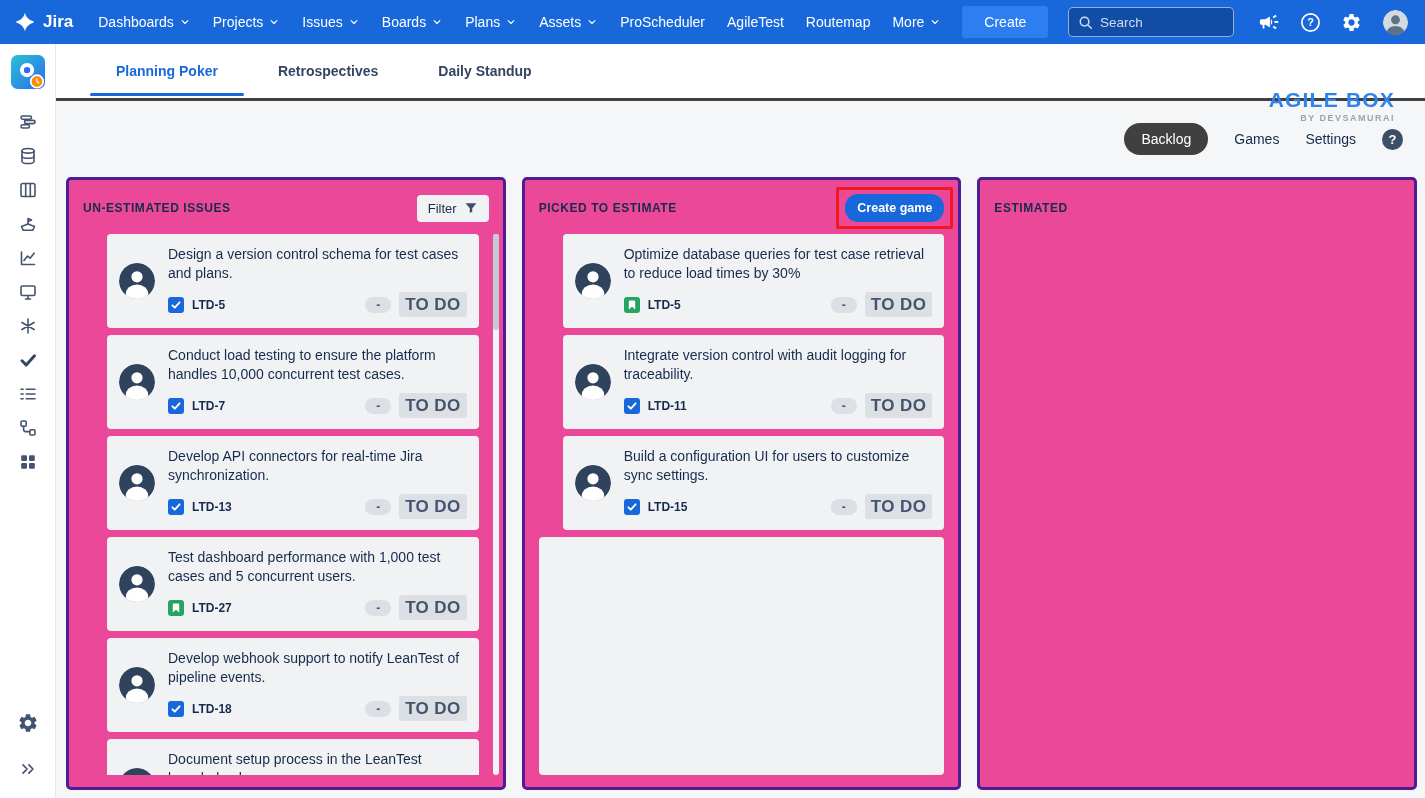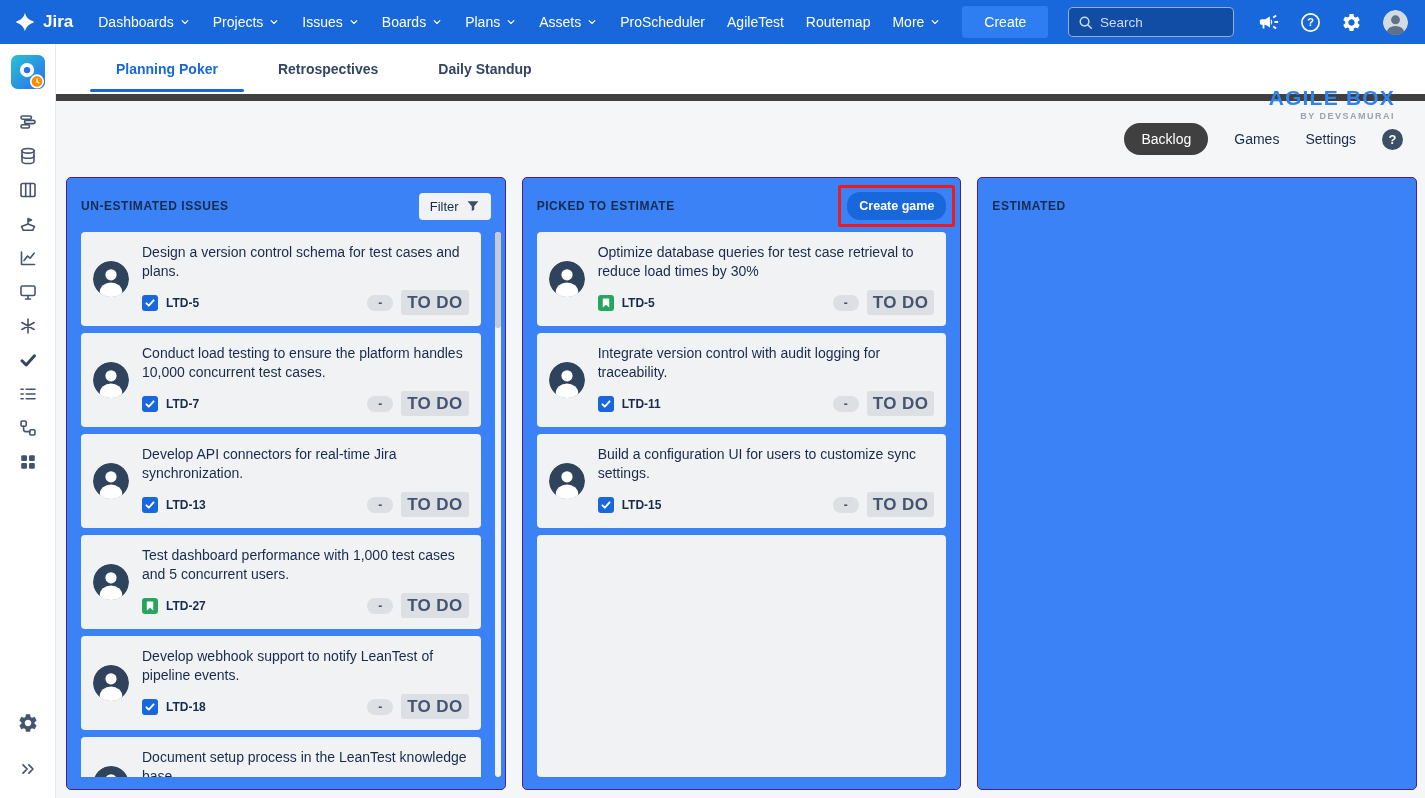--- a/index.html
+++ b/index.html
@@ -20,45 +20,45 @@
   .nav-icon-btn { display:flex; align-items:center; cursor:pointer; }
 
   
   .sidebar { position:absolute; top:44px; left:0; width:56px; height:754px; background:#fff; border-right:1px solid #e6e8ec; display:flex; flex-direction:column; align-items:center; padding:11px 0 12px; z-index:15; }
   .app-icon { width:34px; height:34px; margin-bottom:16px; cursor:pointer; }
   .side-icons { display:flex; flex-direction:column; align-items:center; }
   .side-icon { width:40px; height:30px; display:flex; align-items:center; justify-content:center; border-radius:4px; cursor:pointer; margin:2px 0; }
   .sidebar-bottom { margin-top:auto; display:flex; flex-direction:column; align-items:center; gap:12px; }
 
   
-  .tabbar { position:absolute; top:44px; left:56px; width:1369px; height:57px; background:#fff; border-bottom:7px solid #404040; display:flex; align-items:stretch; padding-left:30px; z-index:10; }
+  .tabbar { position:absolute; top:44px; left:56px; width:1369px; height:57px; background:#fff; border-bottom:3px solid #404040; display:flex; align-items:stretch; padding-left:30px; z-index:10; }
   .tab { position:relative; display:flex; align-items:center; padding:0 30px; font-size:14px; font-weight:700; color:#344563; cursor:pointer; }
   .tab.active { color:#1868db; }
   .tab.active::after { content:""; position:absolute; left:4px; right:4px; bottom:2px; height:3px; border-radius:2px; background:#1868db; }
   .agilebox-brand { position:absolute; right:30px; top:50%; transform:translateY(-50%); text-align:right;margin-top:34px; }
   .ab-title { font-size:21px; font-weight:700; letter-spacing:1.2px; color:#2e83ec; }
   .ab-sub { font-size:9px; font-weight:600; letter-spacing:1.5px; color:#9aa4b2; margin-top:1px; }
 
   
   .main { position:absolute; top:101px; left:56px; width:1369px; height:697px; display:flex; flex-direction:column; background:#f5f6f8; }
   .view-row { display:flex; align-items:center; justify-content:flex-end; gap:26px; padding:22px 22px; }
   .pill { background:#404040; color:#fff; border:none; border-radius:17px; padding:8px 17px; font-size:14px; font-weight:500; font-family:inherit; cursor:pointer; }
   .pill-link { background:transparent; border:none; color:#172b4d; font-size:14px; font-weight:500; font-family:inherit; cursor:pointer; }
   .help-dot { width:21px; height:21px; border-radius:50%; background:#3c4f65; color:#fff; font-size:13px; font-weight:700; display:flex; align-items:center; justify-content:center; cursor:pointer; }
 
   .board { flex:1; min-height:0; display:flex; gap:16px; padding:0 8px 8px 10px; }
-  .panel { position:relative; flex:1; min-width:0; background:#3b82f6; border:1px solid #4c1d95; border-radius:5px; padding:12px 14px 12px; display:flex; flex-direction:column; overflow:hidden; }
+  .panel { position:relative; flex:1; min-width:0; background:#ec4899; border:3px solid #4c1d95; border-radius:5px; padding:12px 14px 12px; display:flex; flex-direction:column; overflow:hidden; }
   .panel-head { display:flex; align-items:center; justify-content:space-between; min-height:32px; margin-bottom:10px; }
   .panel-title { font-size:12px; font-weight:700; letter-spacing:.55px; color:#172b4d; }
   .filter-btn { display:flex; align-items:center; gap:7px; background:#f1f2f4; border:none; border-radius:4px; padding:6px 11px; font-size:13px; color:#172b4d; font-family:inherit; cursor:pointer;justify-content:flex-end; }
   .cg-wrap { position:relative; }
   .create-game-btn { background:#1868db; color:#fff; border:none; border-radius:13px; padding:7px 12px; font-size:12.5px; font-weight:600; font-family:inherit; cursor:pointer; }
   .annotation { position:absolute; top:-7px; bottom:-7px; left:-9px; right:-9px; border:3px solid #ef1a1a; border-radius:2px; pointer-events:none; }
 
-  .issue-list { display:flex; flex-direction:column; gap:7px; overflow:hidden; }
+  .issue-list { display:flex; flex-direction:column; gap:7px; overflow:hidden;margin-left:24px; }
   .panel.with-scroll .issue-list { padding-right:10px; }
   .card { background:#f1f2f4; border-radius:4px; padding:11px 12px; display:flex; align-items:center; gap:13px; cursor:pointer; }
   .avatar { width:36px; height:36px; flex:0 0 36px; }
   .card-body { flex:1; min-width:0; }
   .card-summary { font-size:14px; line-height:19px; color:#172b4d; }
   .card-meta { display:flex; align-items:center; gap:8px; margin-top:9px; }
   .type-icon { display:flex; width:16px; height:16px; }
   .issue-key { font-size:12px; font-weight:700; color:#172b4d; cursor:pointer; }
   .meta-spacer { flex:1; }
   .estimate-badge { min-width:26px; text-align:center; background:#dcdfe4; color:#44546f; border-radius:9px; font-size:12px; font-weight:600; padding:1px 8px; }

